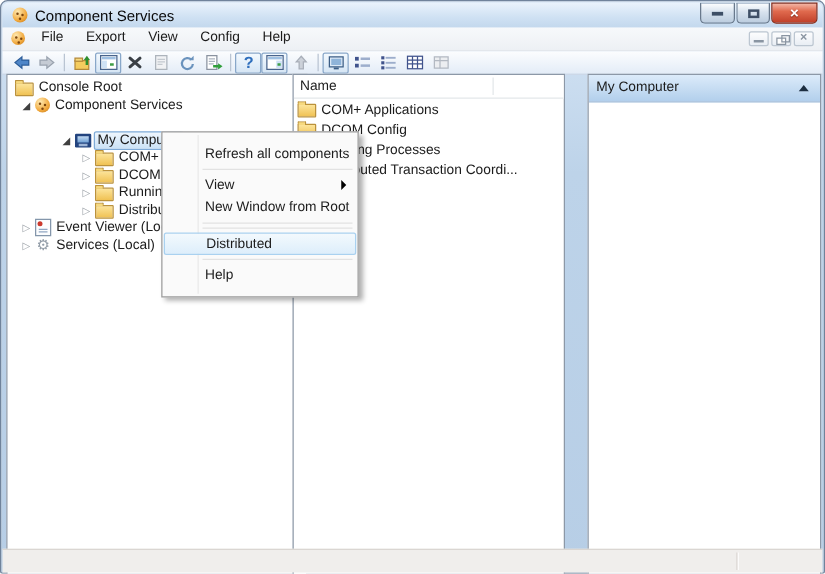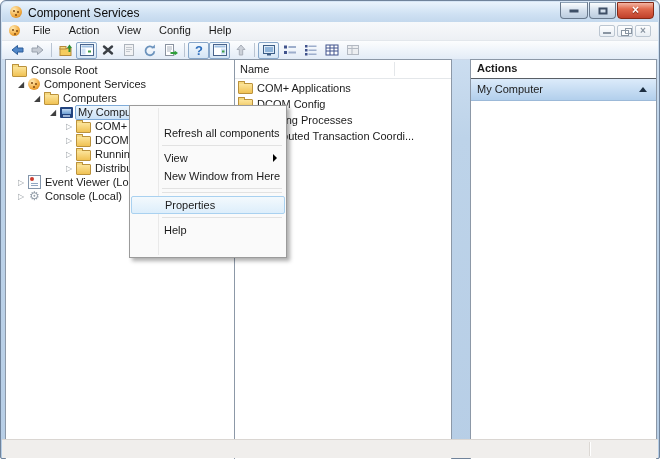--- a/index.html
+++ b/index.html
@@ -78,21 +78,21 @@
   .collapse-tri{position:absolute;right:9px;top:8px;width:0;height:0;border-left:4px solid transparent;border-right:4px solid transparent;border-bottom:5px solid #1c2e41}
   .more-actions{height:20px;line-height:20px;padding-left:32px;position:relative}
   .right-tri{position:absolute;right:9px;top:6px;width:0;height:0;border-top:4px solid transparent;border-bottom:4px solid transparent;border-left:5px solid #111}
 
   
   .statusbar{position:absolute;left:1px;right:1px;top:438px;height:18px;background:#f0eeec;border-top:1px solid #dad6d2}
   .status-text{position:absolute;left:7px;top:3px;color:#1b1b1b;white-space:nowrap}
   .status-sep{position:absolute;left:587px;top:2px;bottom:2px;width:1px;background:#dcd8d4;box-shadow:1px 0 0 #fff}
 
   
-  .ctx{position:absolute;left:128px;top:104px;width:158px;z-index:60;background:#fafafa;border:1px solid #9b9b9b;box-shadow:3px 3px 4px rgba(0,0,0,.32);padding:18px 1px;box-sizing:border-box}
+  .ctx{position:absolute;left:128px;top:104px;width:158px;z-index:60;background:#fafafa;border:1px solid #9b9b9b;box-shadow:3px 3px 4px rgba(0,0,0,.32);padding:8px 1px;box-sizing:border-box}
   .ctx::before{content:"";position:absolute;left:28px;top:2px;bottom:2px;width:1px;background:#e9e9e9}
   .ctx-item{position:relative;height:18px;line-height:18px;padding-left:33px;white-space:nowrap}
   .ctx-item.hl{background:linear-gradient(#f3f9fd,#ddeefb);border:1px solid #a9d1f0;border-radius:2px;box-sizing:border-box;line-height:16px}
   .ctx-sep{height:1px;background:#e2e2e2;margin:3px 3px 3px 31px}
   .ctx-arrow{position:absolute;right:8px;top:5px;width:0;height:0;border-top:4px solid transparent;border-bottom:4px solid transparent;border-left:4px solid #000}
 </style>
 </head>
 <body>
 
 <div class="win">
@@ -108,21 +108,21 @@
       </span>
     <span class="cap-btn cap-close">
         <span class="g-close">×</span>
       </span>
   </div>
 
   <div class="menubar">
     <span class="menu-ico i-com" style="position:absolute;left:7px;top:3px;width:11px;height:11px"></span>
     <div class="menu-items">
       <span class="menu-item">File</span>
-      <span class="menu-item">Action</span>
+      <span class="menu-item">Export</span>
       <span class="menu-item">View</span>
       <span class="menu-item">Config</span>
       <span class="menu-item">Help</span>
     </div>
     <div class="mdi">
       <span class="mdi-btn">
           <span class="mdi-min-g"></span>
         </span>
       <span class="mdi-btn">
           <span class="mdi-rest-g1"></span>
@@ -249,25 +249,20 @@
   <div class="panel tree-panel">
     <div class="trow" style="top:3px;padding-left:6px">
       <span class="ticon i-folder"></span>
       <span class="tlabel">Console Root</span>
     </div>
     <div class="trow" style="top:17px;padding-left:8px">
       <span class="exp open"></span>
       <span class="ticon i-com"></span>
       <span class="tlabel">Component Services</span>
     </div>
-    <div class="trow" style="top:31px;padding-left:24px">
-      <span class="exp open"></span>
-      <span class="ticon i-folder"></span>
-      <span class="tlabel">Computers</span>
-    </div>
     <div class="trow" style="top:45px;padding-left:40px">
       <span class="exp open"></span>
       <span class="ticon i-computer"></span>
       <span class="tlabel sel">My Computer</span>
     </div>
     <div class="trow" style="top:59px;padding-left:56px">
       <span class="exp closed"></span>
       <span class="ticon i-folder"></span>
       <span class="tlabel">COM+ Applications</span>
     </div>
@@ -287,21 +282,21 @@
       <span class="tlabel">Distributed Transaction Coordi...</span>
     </div>
     <div class="trow" style="top:115px;padding-left:8px">
       <span class="exp closed"></span>
       <span class="ticon i-event"></span>
       <span class="tlabel">Event Viewer (Local)</span>
     </div>
     <div class="trow" style="top:129px;padding-left:8px">
       <span class="exp closed"></span>
       <span class="ticon i-services"></span>
-      <span class="tlabel">Console (Local)</span>
+      <span class="tlabel">Services (Local)</span>
     </div>
   </div>
 
   <div class="panel list-panel">
     <div class="list-head">
       <span class="list-head-label">Name</span>
       <span class="list-col-div"></span>
     </div>
     <div class="lrow" style="top:20px">
       <span class="ticon i-folder"></span>
@@ -315,39 +310,38 @@
       <span class="ticon i-folder"></span>
       <span>Running Processes</span>
     </div>
     <div class="lrow" style="top:68px">
       <span class="ticon i-folder"></span>
       <span>Distributed Transaction Coordi...</span>
     </div>
   </div>
 
   <div class="panel actions-panel">
-    <div class="actions-head">Actions</div>
     <div class="actions-group">
       <span>My Computer</span>
       <span class="collapse-tri"></span>
     </div>
   </div>
 
   <div class="statusbar">
     <span class="status-sep"></span>
   </div>
 
   <div class="ctx">
     <div class="ctx-item">Refresh all components</div>
     <div class="ctx-sep"></div>
     <div class="ctx-item">
       <span>View</span>
       <span class="ctx-arrow"></span>
     </div>
-    <div class="ctx-item">New Window from Here</div>
+    <div class="ctx-item">New Window from Root</div>
     <div class="ctx-sep"></div>
     <div class="ctx-sep"></div>
-    <div class="ctx-item hl">Properties</div>
+    <div class="ctx-item hl">Distributed</div>
     <div class="ctx-sep"></div>
     <div class="ctx-item">Help</div>
   </div>
 
 </div>
 
 </body></html>

